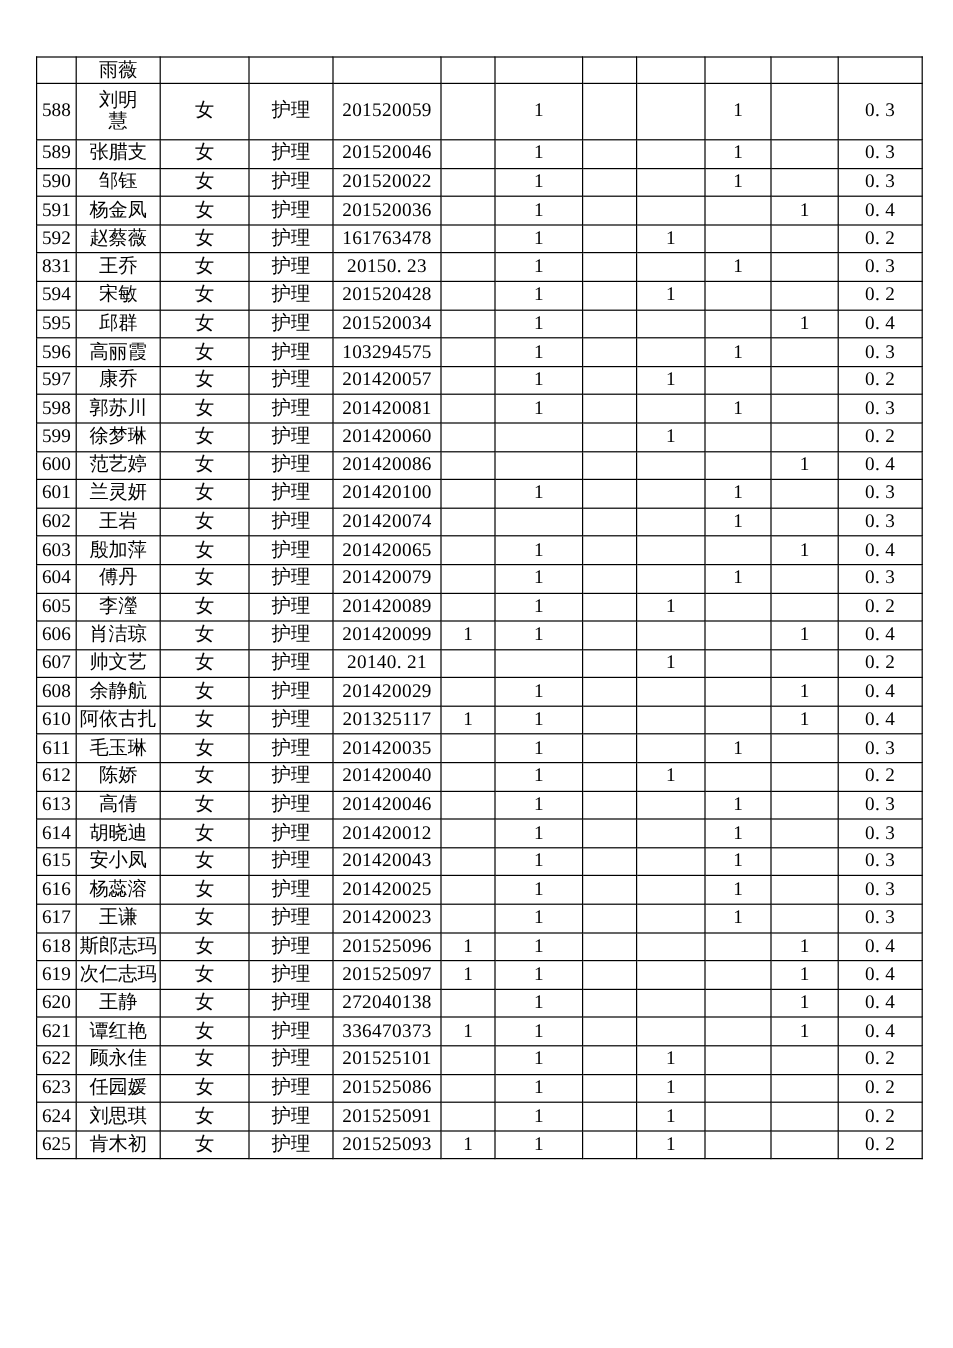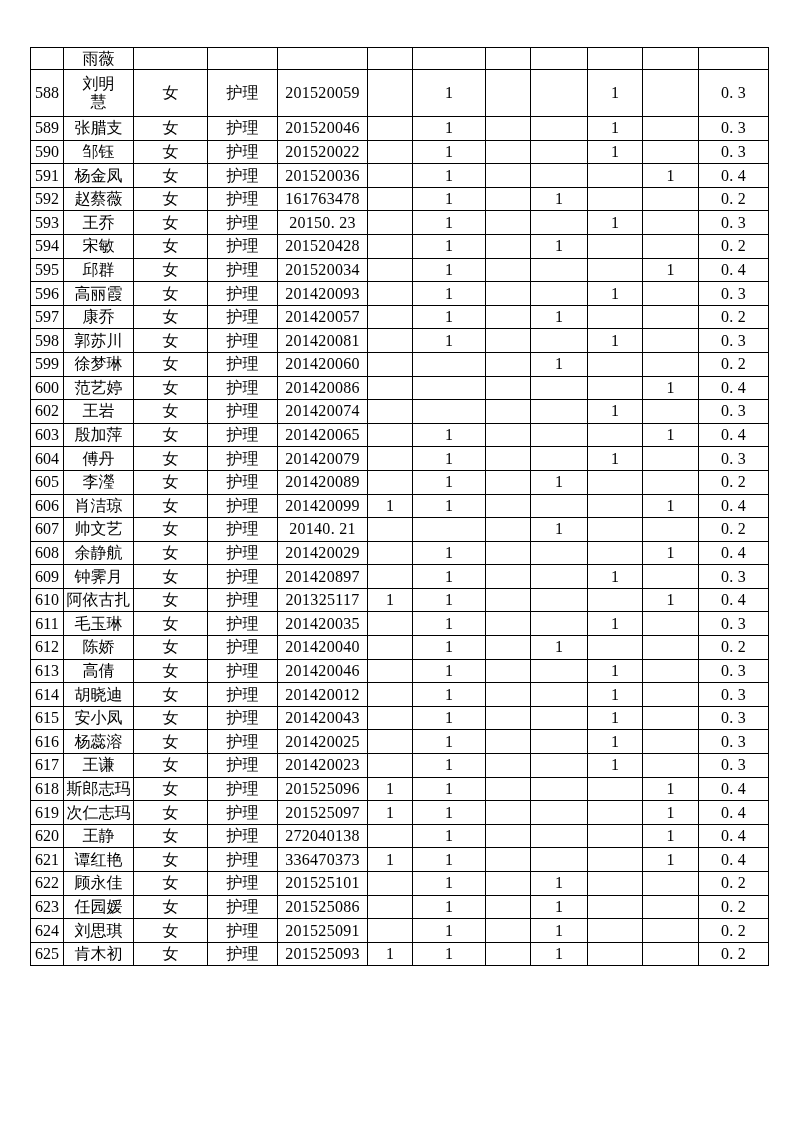--- a/index.html
+++ b/index.html
@@ -144,21 +144,21 @@
     <td data-field="sid">161763478</td>
     <td data-field="c1"></td>
     <td data-field="c2">1</td>
     <td data-field="c3"></td>
     <td data-field="c4">1</td>
     <td data-field="c5"></td>
     <td data-field="c6"></td>
     <td data-field="score">0. 2</td>
   </tr>
         <tr>
-    <td data-field="no">593</td>
+    <td data-field="no">831</td>
     <td data-field="name">王乔</td>
     <td data-field="gender">女</td>
     <td data-field="major">护理</td>
     <td data-field="sid">20150. 23</td>
     <td data-field="c1"></td>
     <td data-field="c2">1</td>
     <td data-field="c3"></td>
     <td data-field="c4"></td>
     <td data-field="c5">1</td>
     <td data-field="c6"></td>
@@ -190,21 +190,21 @@
     <td data-field="c4"></td>
     <td data-field="c5"></td>
     <td data-field="c6">1</td>
     <td data-field="score">0. 4</td>
   </tr>
         <tr>
     <td data-field="no">596</td>
     <td data-field="name">高丽霞</td>
     <td data-field="gender">女</td>
     <td data-field="major">护理</td>
-    <td data-field="sid">201420093</td>
+    <td data-field="sid">103294575</td>
     <td data-field="c1"></td>
     <td data-field="c2">1</td>
     <td data-field="c3"></td>
     <td data-field="c4"></td>
     <td data-field="c5">1</td>
     <td data-field="c6"></td>
     <td data-field="score">0. 3</td>
   </tr>
         <tr>
     <td data-field="no">597</td>
@@ -256,20 +256,34 @@
     <td data-field="sid">201420086</td>
     <td data-field="c1"></td>
     <td data-field="c2"></td>
     <td data-field="c3"></td>
     <td data-field="c4"></td>
     <td data-field="c5"></td>
     <td data-field="c6">1</td>
     <td data-field="score">0. 4</td>
   </tr>
         <tr>
+    <td data-field="no">601</td>
+    <td data-field="name">兰灵妍</td>
+    <td data-field="gender">女</td>
+    <td data-field="major">护理</td>
+    <td data-field="sid">201420100</td>
+    <td data-field="c1"></td>
+    <td data-field="c2">1</td>
+    <td data-field="c3"></td>
+    <td data-field="c4"></td>
+    <td data-field="c5">1</td>
+    <td data-field="c6"></td>
+    <td data-field="score">0. 3</td>
+  </tr>
+        <tr>
     <td data-field="no">602</td>
     <td data-field="name">王岩</td>
     <td data-field="gender">女</td>
     <td data-field="major">护理</td>
     <td data-field="sid">201420074</td>
     <td data-field="c1"></td>
     <td data-field="c2"></td>
     <td data-field="c3"></td>
     <td data-field="c4"></td>
     <td data-field="c5">1</td>
@@ -352,34 +366,20 @@
     <td data-field="gender">女</td>
     <td data-field="major">护理</td>
     <td data-field="sid">201420029</td>
     <td data-field="c1"></td>
     <td data-field="c2">1</td>
     <td data-field="c3"></td>
     <td data-field="c4"></td>
     <td data-field="c5"></td>
     <td data-field="c6">1</td>
     <td data-field="score">0. 4</td>
-  </tr>
-        <tr>
-    <td data-field="no">609</td>
-    <td data-field="name">钟霁月</td>
-    <td data-field="gender">女</td>
-    <td data-field="major">护理</td>
-    <td data-field="sid">201420897</td>
-    <td data-field="c1"></td>
-    <td data-field="c2">1</td>
-    <td data-field="c3"></td>
-    <td data-field="c4"></td>
-    <td data-field="c5">1</td>
-    <td data-field="c6"></td>
-    <td data-field="score">0. 3</td>
   </tr>
         <tr>
     <td data-field="no">610</td>
     <td data-field="name">阿依古扎</td>
     <td data-field="gender">女</td>
     <td data-field="major">护理</td>
     <td data-field="sid">201325117</td>
     <td data-field="c1">1</td>
     <td data-field="c2">1</td>
     <td data-field="c3"></td>

